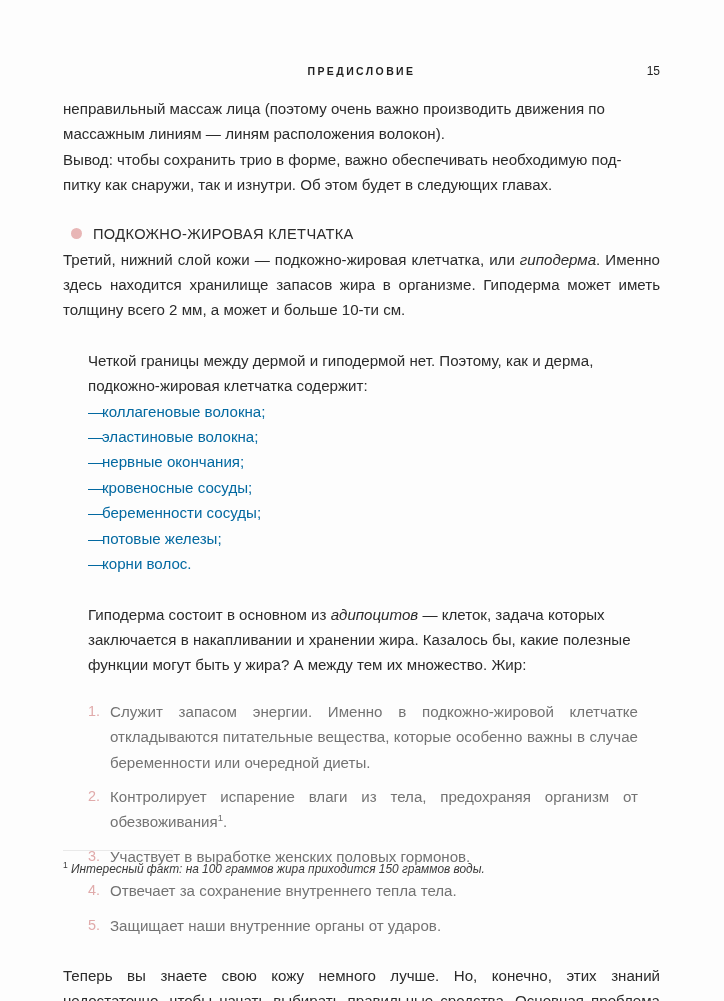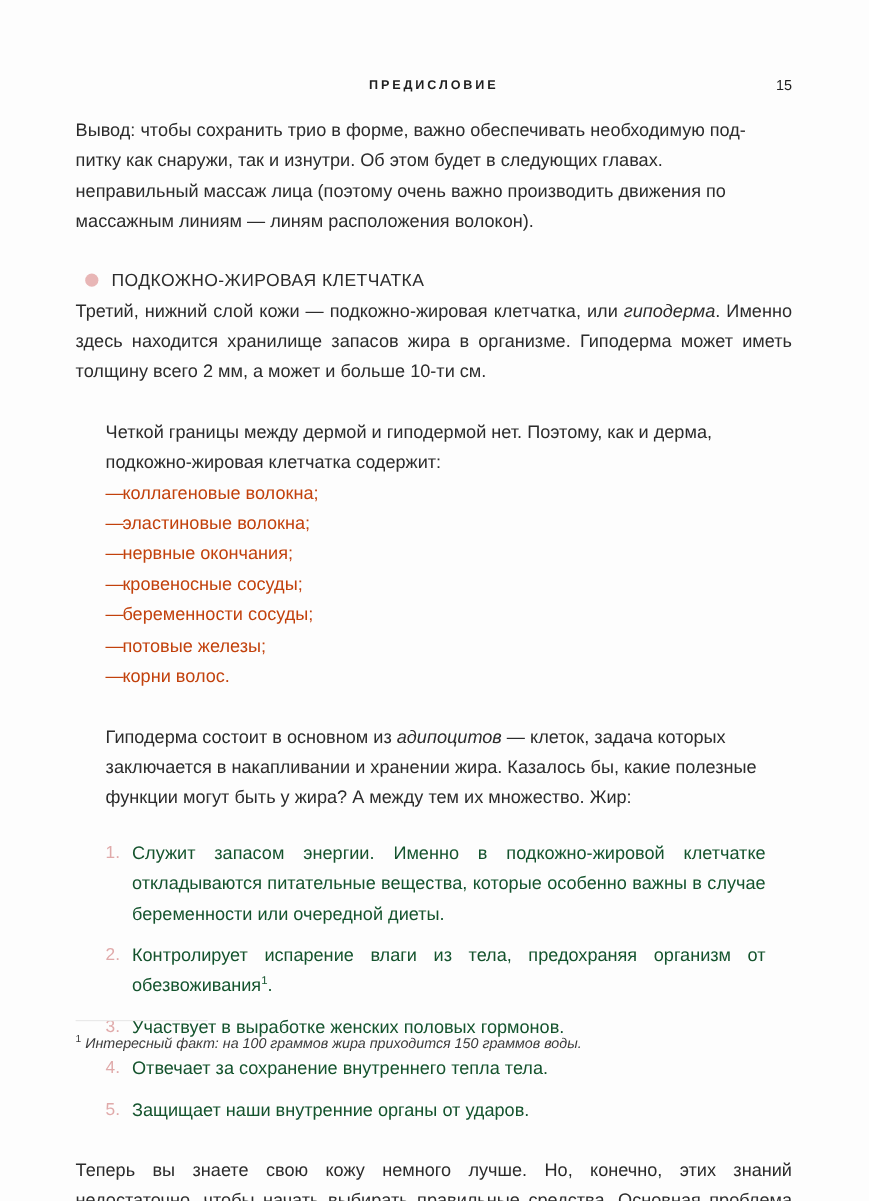--- a/index.html
+++ b/index.html
@@ -114,21 +114,21 @@
   }
 
   .dash-list {
     list-style: none;
     margin: 0;
     padding: 0;
   }
   .dash-list li {
     font-size: 15.1px;
     line-height: 25.4px;
-    color: #c2410c;
+    color: #0369a1;
     white-space: nowrap;
   }
   .dash-list li .dash {
     display: inline-block;
     width: 14px;
   }
 
   
   .num-list {
     list-style: none;
@@ -148,21 +148,21 @@
     width: 22px;
     font-size: 14.4px;
     line-height: 25.4px;
     color: #e0aaaa;
     font-weight: normal;
   }
   .num-list .item-text {
     flex: 1 1 auto;
     font-size: 15.1px;
     line-height: 25.4px;
-    color: #14532d;
+    color: #737373;
     text-align: justify;
     text-justify: inter-word;
   }
   .num-list .item-text.short { text-align: left; }
 
   sup.fn {
     font-size: 9.5px;
     vertical-align: super;
     line-height: 0;
   }
@@ -203,27 +203,27 @@
 <div class="page">
 
   <div class="runninghead">
     <div class="rh-title">ПРЕДИСЛОВИЕ</div>
     <div class="rh-page">15</div>
   </div>
 
   <div class="content">
 
     <p class="flow">
+      <span>неправильный массаж лица (поэтому очень важно производить движения по</span>
+      <span>массажным линиям — линям расположения волокон).</span>
+    </p>
+
+    <p class="flow">
       <span>Вывод: чтобы сохранить трио в форме, важно обеспечивать необходимую под-</span>
       <span>питку как снаружи, так и изнутри. Об этом будет в следующих главах.</span>
-    </p>
-
-    <p class="flow">
-      <span>неправильный массаж лица (поэтому очень важно производить движения по</span>
-      <span>массажным линиям — линям расположения волокон).</span>
     </p>
 
     <div class="section-heading">
       <span class="heading-bullet"></span>
       <span class="heading-text">ПОДКОЖНО-ЖИРОВАЯ КЛЕТЧАТКА</span>
     </div>
 
     <p><span>Третий, нижний слой кожи — подкожно-жировая клетчатка, или </span><i>гиподерма</i><span>. Именно здесь находится хранилище запасов жира в организме. Гиподерма может иметь толщину всего 2 мм, а может и больше 10-ти см.</span></p>
 
     <div class="spacer-25"></div>

